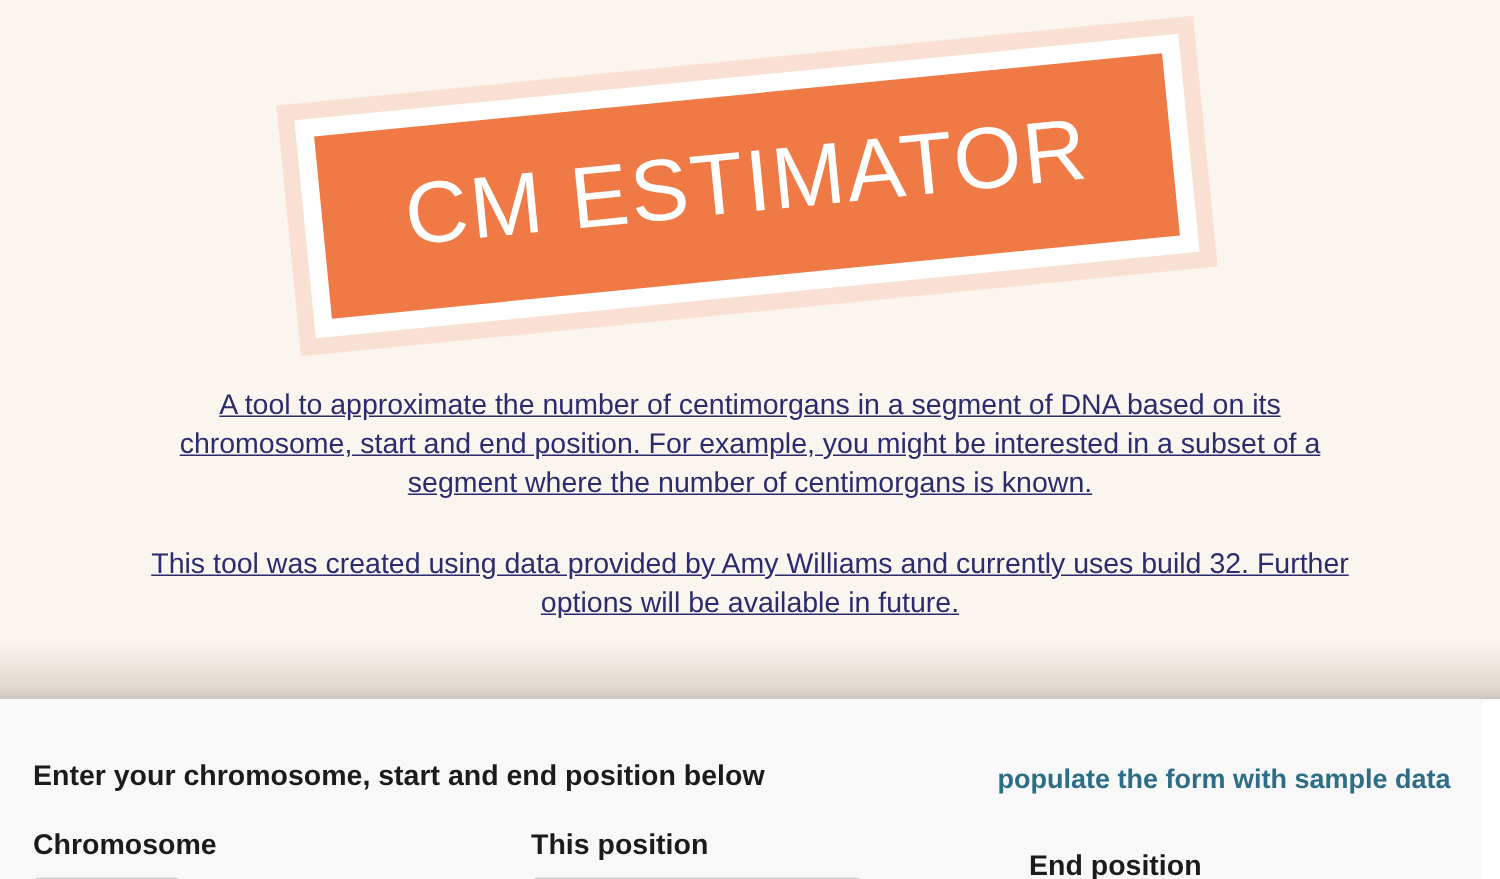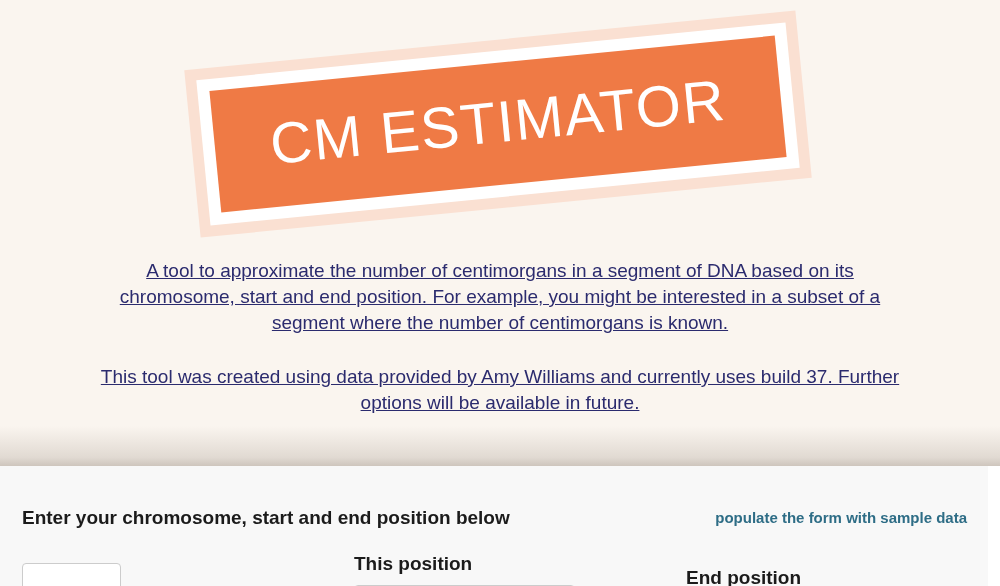--- a/index.html
+++ b/index.html
@@ -123,21 +123,21 @@
     top: 41px;
     font-size: 19px;
     font-weight: bold;
     color: #1b1b1b;
     white-space: nowrap;
   }
   .sample-link {
     position: absolute;
     right: 21px;
     top: 43px;
-    font-size: 15px;
+    font-size: 18px;
     font-weight: bold;
     color: #2e6d86;
     text-decoration: none;
     white-space: nowrap;
     cursor: pointer;
   }
 
   .field {
     position: absolute;
   }
@@ -182,33 +182,34 @@
         <div class="logo-mid">
           <div class="logo-inner">
             <span class="logo-text">CM ESTIMATOR</span>
           </div>
         </div>
       </div>
     </div>
 
     <div class="hero-copy">
       <p>A tool to approximate the number of centimorgans in a segment of DNA based on its chromosome, start and end position. For example, you might be interested in a subset of a segment where the number of centimorgans is known.</p>
-      <p>This tool was created using data provided by Amy Williams and currently uses build 37. Further options will be available in future.</p>
+      <p>This tool was created using data provided by Amy Williams and currently uses build 32. Further options will be available in future.</p>
     </div>
 
     <div class="hero-shade"></div>
   </div>
 
   <div class="form-section">
 
     <div class="form-head">Enter your chromosome, start and end position below</div>
 
     <a class="sample-link">populate the form with sample data</a>
 
     <div class="field field-chromosome">
+      <label class="field-label">Chromosome</label>
       <input class="field-input" type="text" value="" style="">
     </div>
 
     <div class="field field-start">
       <label class="field-label">This position</label>
       <input class="field-input" type="text" value="" style="">
     </div>
 
     <div class="field field-end">
       <label class="field-label">End position</label>

